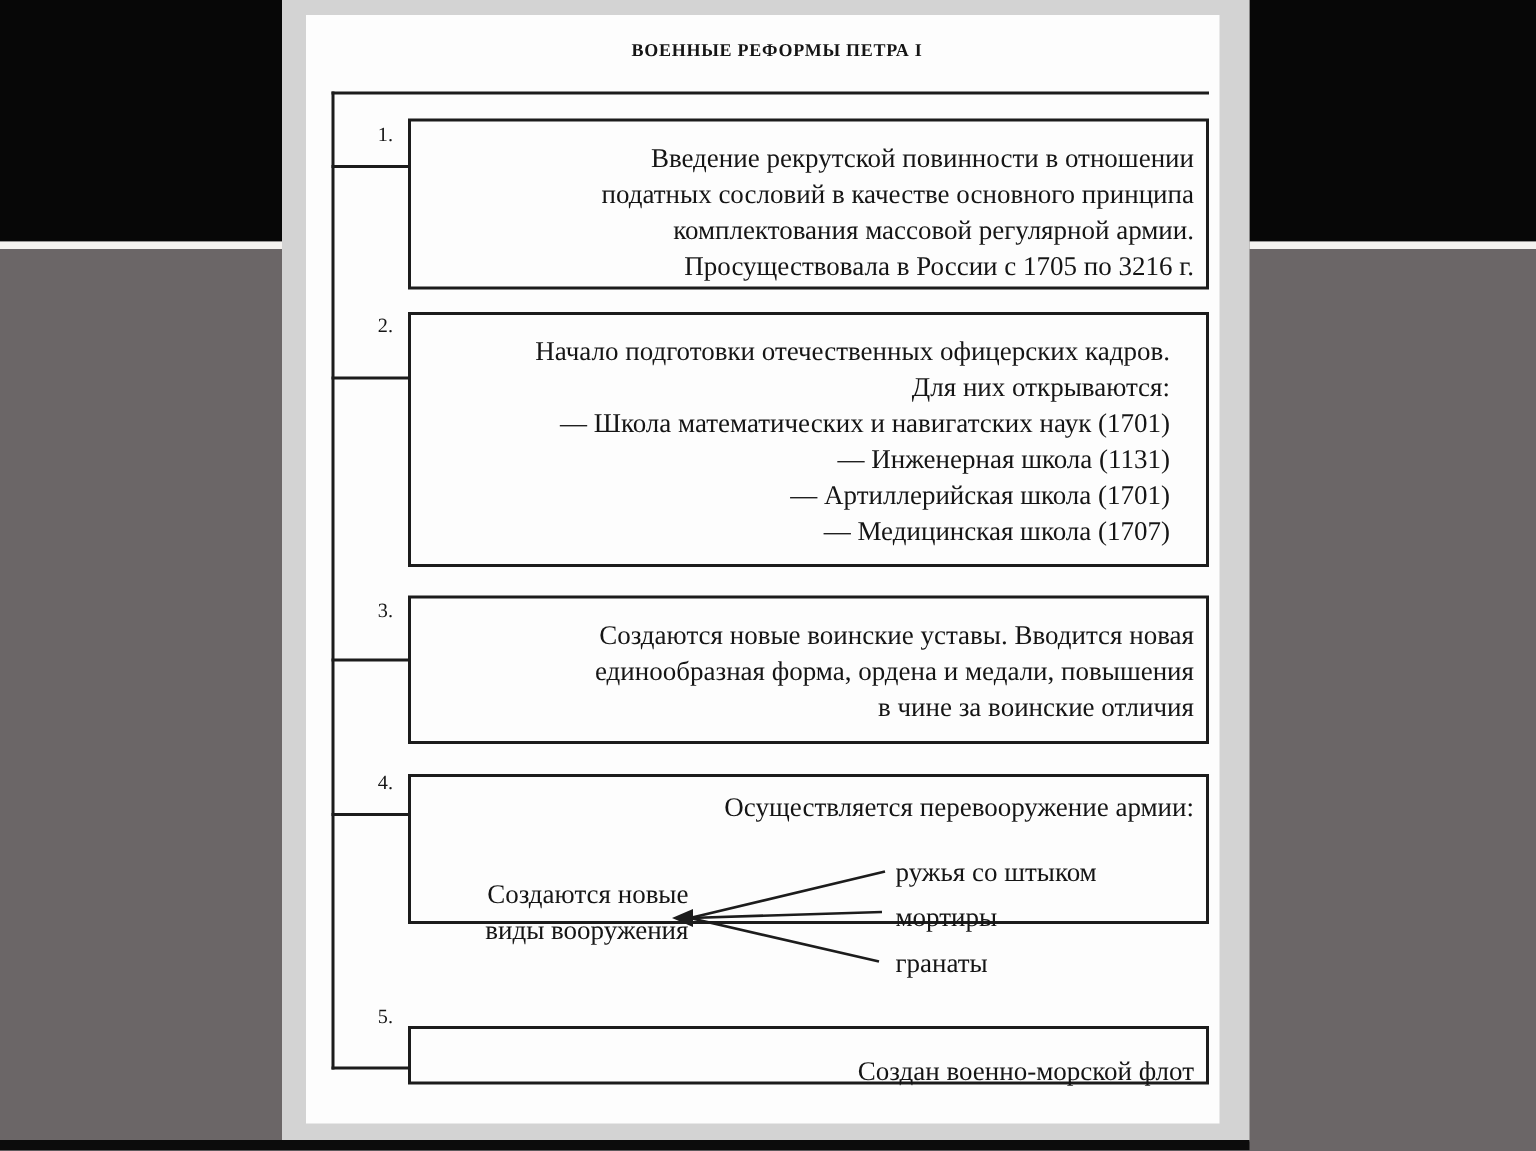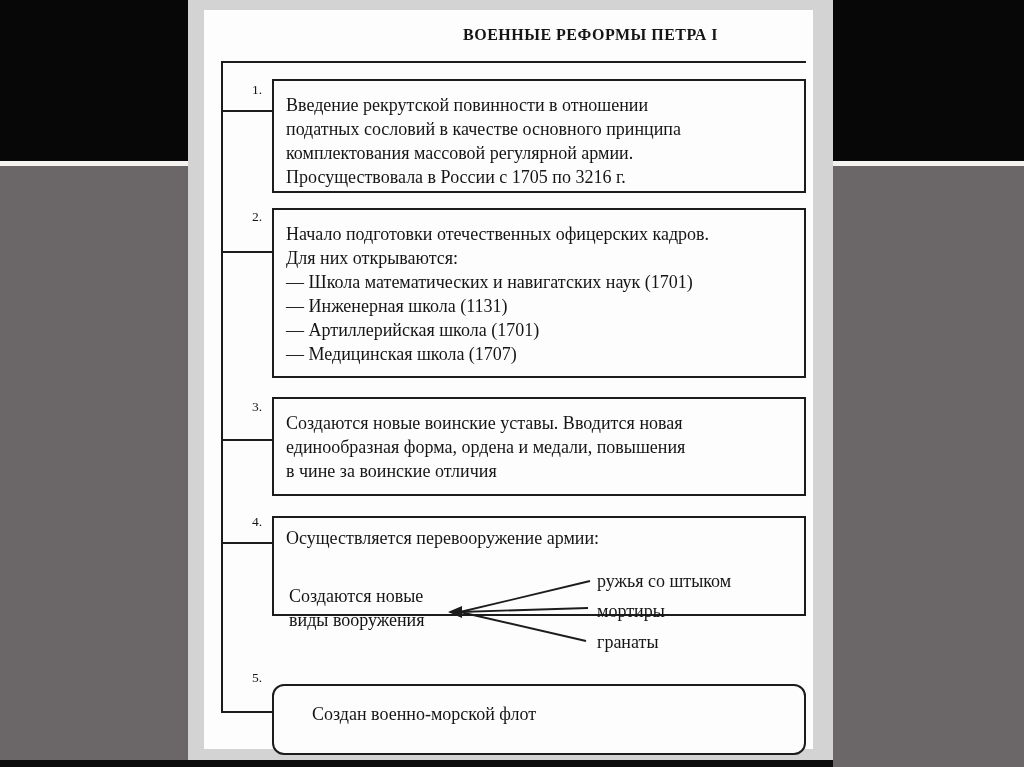--- a/index.html
+++ b/index.html
@@ -17,42 +17,42 @@
   .black-top.right { left:833px; width:191px; }
   .divider { top:161px; height:5px; background:#f4f2ef; }
   .divider.left { left:0; width:188px; }
   .divider.right { left:833px; width:191px; }
   .slide { left:188px; top:0; width:645px; height:761px; background:#d3d3d3; }
   .paper { left:16px; top:10px; width:609px; height:739px; background:#fdfdfd; }
   .bottom-strip { left:0; top:760px; width:833px; height:7px; background:#0c0c0c; }
 
   
   .title {
-    left:318px; top:26px; width:400px; text-align:right;
-    font-weight:bold; font-size:16px; letter-spacing:0.5px; white-space:nowrap;
+    left:318px; top:26px; width:400px; text-align:center;
+    font-weight:bold; font-size:12px; letter-spacing:0.5px; white-space:nowrap;
   }
   .hline, .vline { background:#1c1c1c; }
   .frame-top { left:221px; top:61px; width:585px; height:2px; }
   .spine { left:221px; top:61px; width:2px; height:652px; }
   .connector { left:221px; width:52px; height:2px; }
   .c1 { top:110px; } .c2 { top:251px; } .c3 { top:439px; } .c4 { top:542px; } .c5 { top:711px; }
 
   .num { left:238px; width:24px; text-align:right; font-size:13.5px; }
   .n1 { top:82px; } .n2 { top:209px; } .n3 { top:399px; } .n4 { top:514px; } .n5 { top:670px; }
 
   .box {
     left:272px; width:534px; box-sizing:border-box;
     border:2px solid #1c1c1c; background:#fdfdfd;
-    font-size:18px; line-height:24px;
+    font-size:18px; line-height:24px;text-align:right;
   }
   .b1 { top:79px;  height:114px; padding:12px 8px 0 12px; }
   .b2 { top:208px; height:170px; padding:12px 24px 0 12px; }
   .b3 { top:397px; height:99px;  padding:12px 8px 0 12px; }
   .b4 { top:516px; height:100px; padding:8px 8px 0 12px; }
-  .b5 { top:684px; height:71px;  padding:16px 8px 0 38px;border-radius:12px; }
+  .b5 { top:684px; height:39px;  padding:16px 8px 0 38px; }
 
   .fan-source { left:15px; top:66px; width:170px; }
   .fan-target { left:323px; white-space:nowrap; }
   .t1 { top:51px; } .t2 { top:81px; } .t3 { top:112px; }
   .fan-svg { left:172px; top:48px; }
 </style>
 </head>
 <body>
 
 <div class="screen">

